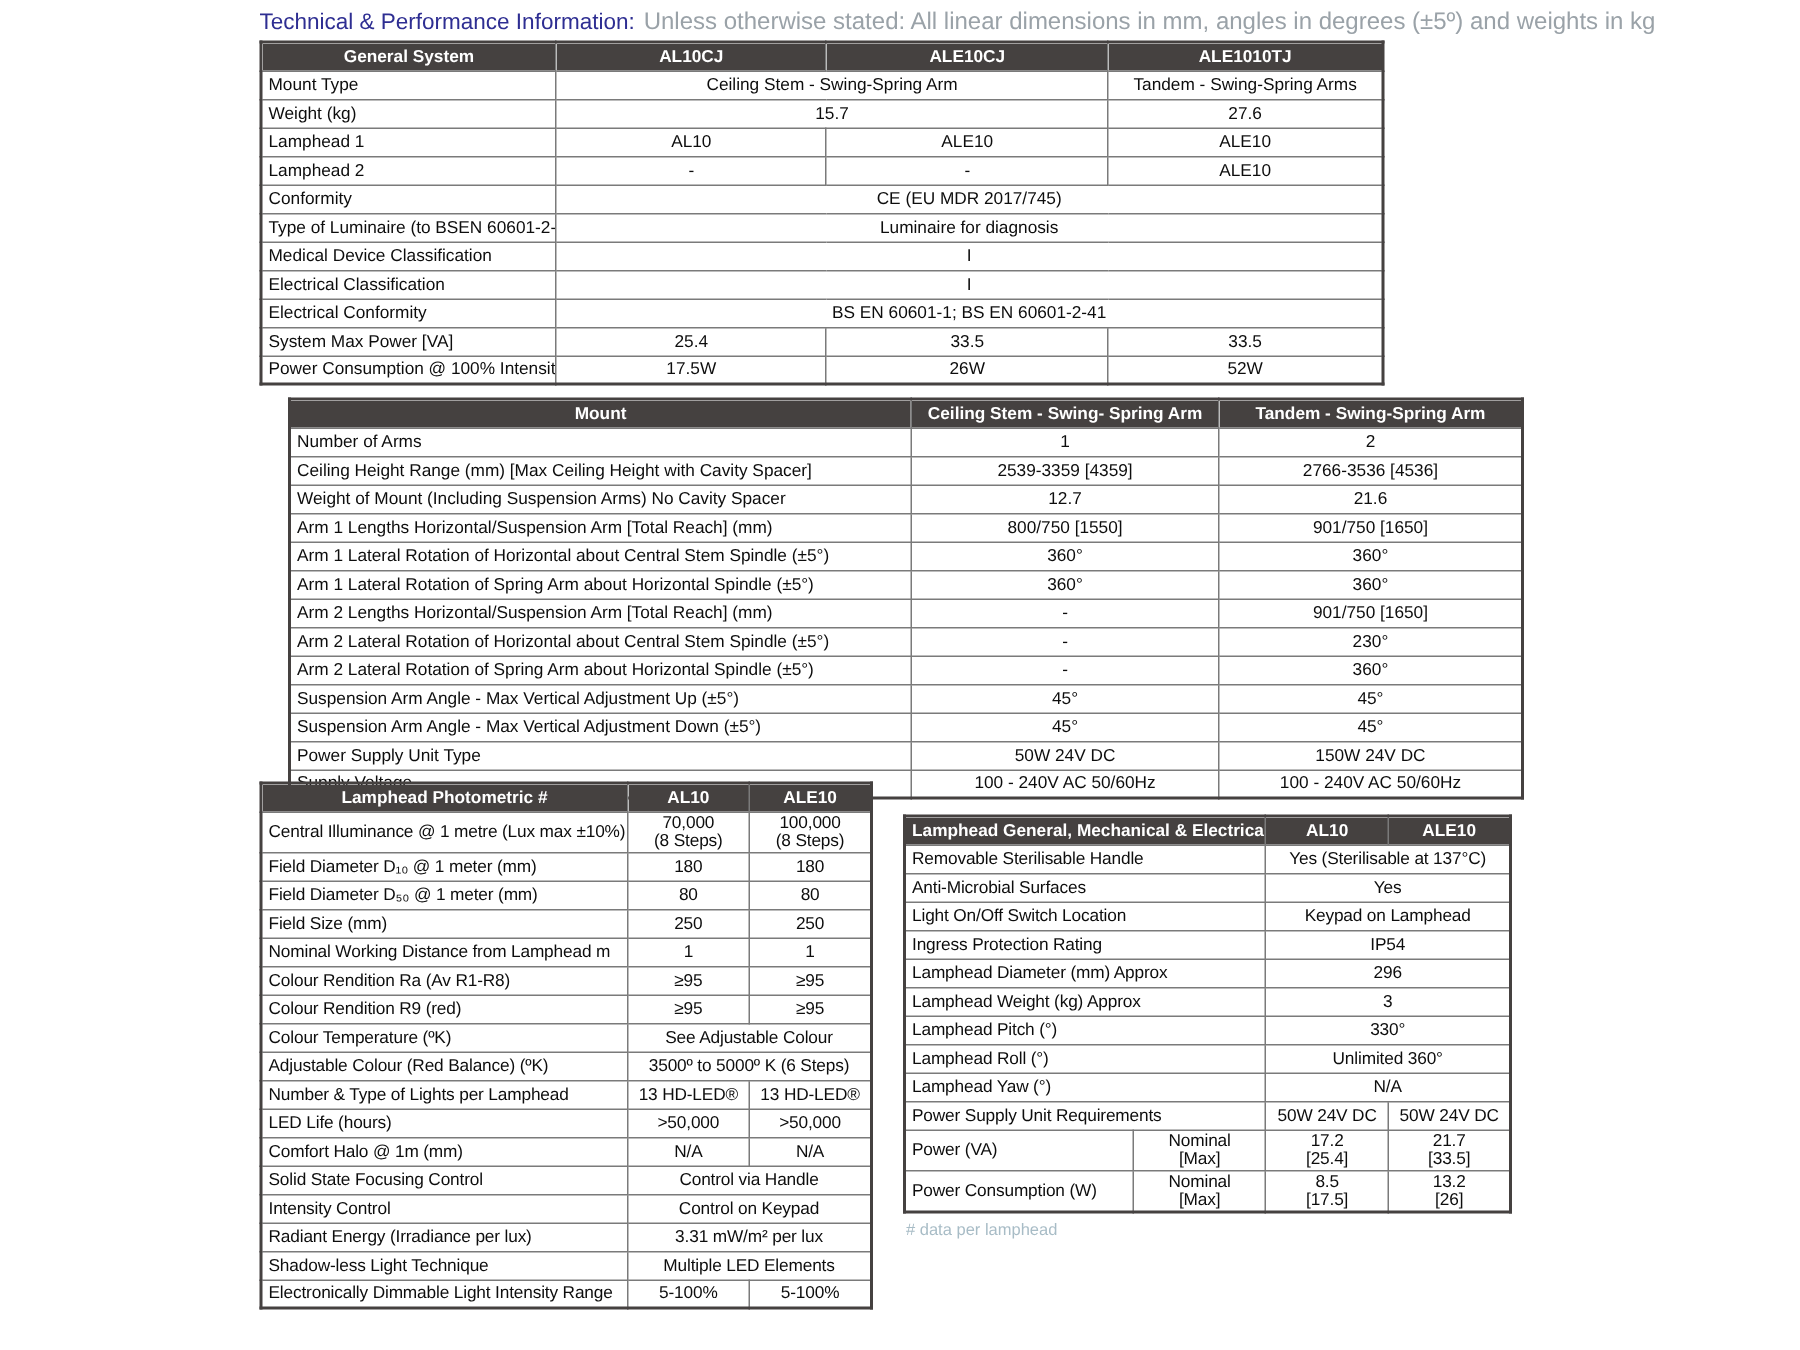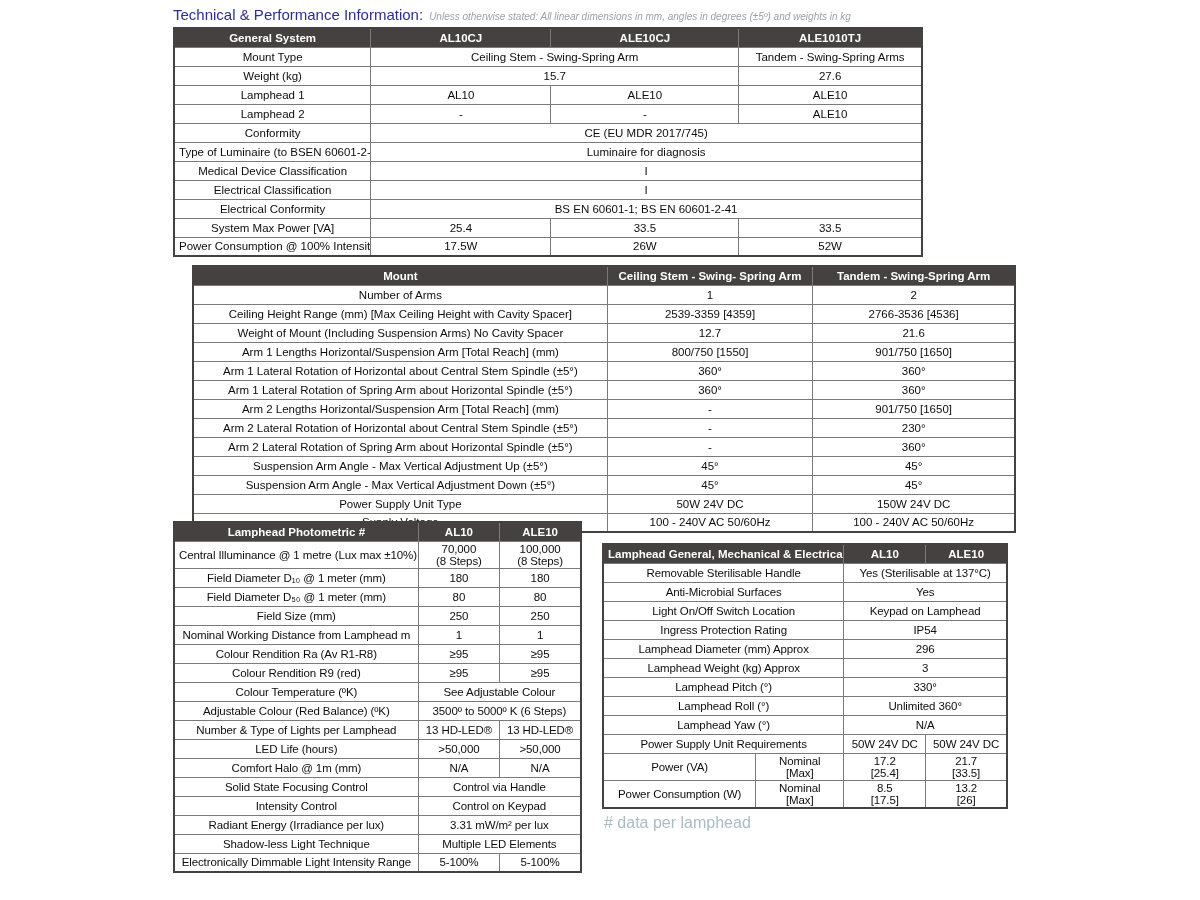--- a/index.html
+++ b/index.html
@@ -6,37 +6,37 @@
     --title-color:#2e2e92; --subtitle-color:#9aa2a8; --header-bg:#454140;
     --header-text:#ffffff; --border:#7a7a7a; --outer-border:#454140;
     --footnote-color:#a8bcc6; --text-color:#0d0d0d;
   }
   *{box-sizing:border-box; margin:0; padding:0;}
   html,body{width:1200px; height:900px; background:#ffffff; overflow:hidden;
     font-family:"Liberation Sans", sans-serif;}
   .abs{position:absolute;}
   .title-line{left:173px; top:6px; white-space:nowrap;}
   .title{font-size:15px; font-weight:normal; color:var(--title-color);}
-  .subtitle{font-size:10px; color:var(--subtitle-color); margin-left:6px;font-style:italic;}
+  .subtitle{font-size:16px; color:var(--subtitle-color); margin-left:6px;}
   table.t{border-collapse:collapse; table-layout:fixed; width:100%;
     border:2px solid var(--outer-border);}
   table.t th{background:var(--header-bg); color:var(--header-text); font-weight:bold;
     font-size:11.5px; height:19px; text-align:center; padding:0 4px;
     border:1px solid var(--border); white-space:nowrap; overflow:hidden;}
   table.t td{font-size:11.5px; color:var(--text-color); height:19px; padding:1px 4px;
     border:1px solid var(--border); vertical-align:middle;}
-  table.t td.label{text-align:center; white-space:nowrap; overflow:hidden;}
+  table.t td.label{text-align:left; white-space:nowrap; overflow:hidden;}
   table.t td.val{text-align:center; white-space:pre-line;}
   .wrap-t1{left:173px; top:27px; width:750px;}
   .wrap-t2{left:173px; top:265px; width:843px;padding-left:19px;}
   .wrap-t3{left:173px; top:521px; width:409px;}
   .wrap-t4{left:602px; top:543px; width:406px;}
   .small th{font-size:11px;}
   .small td{font-size:11px; letter-spacing:-0.1px;}
-  .footnote{font-size:16px; color:var(--footnote-color); margin-top:5px; padding-left:2px;}
+  .footnote{font-size:11px; color:var(--footnote-color); margin-top:5px; padding-left:2px;}
 </style>
 </head>
 <body>
 
 <div class="abs title-line">
   <span class="title">Technical &amp; Performance Information:</span><span class="subtitle">Unless otherwise stated: All linear dimensions in mm, angles in degrees (±5º) and weights in kg</span>
 </div>
 
 <div class="abs wrap-t1">
   <table class="t">

